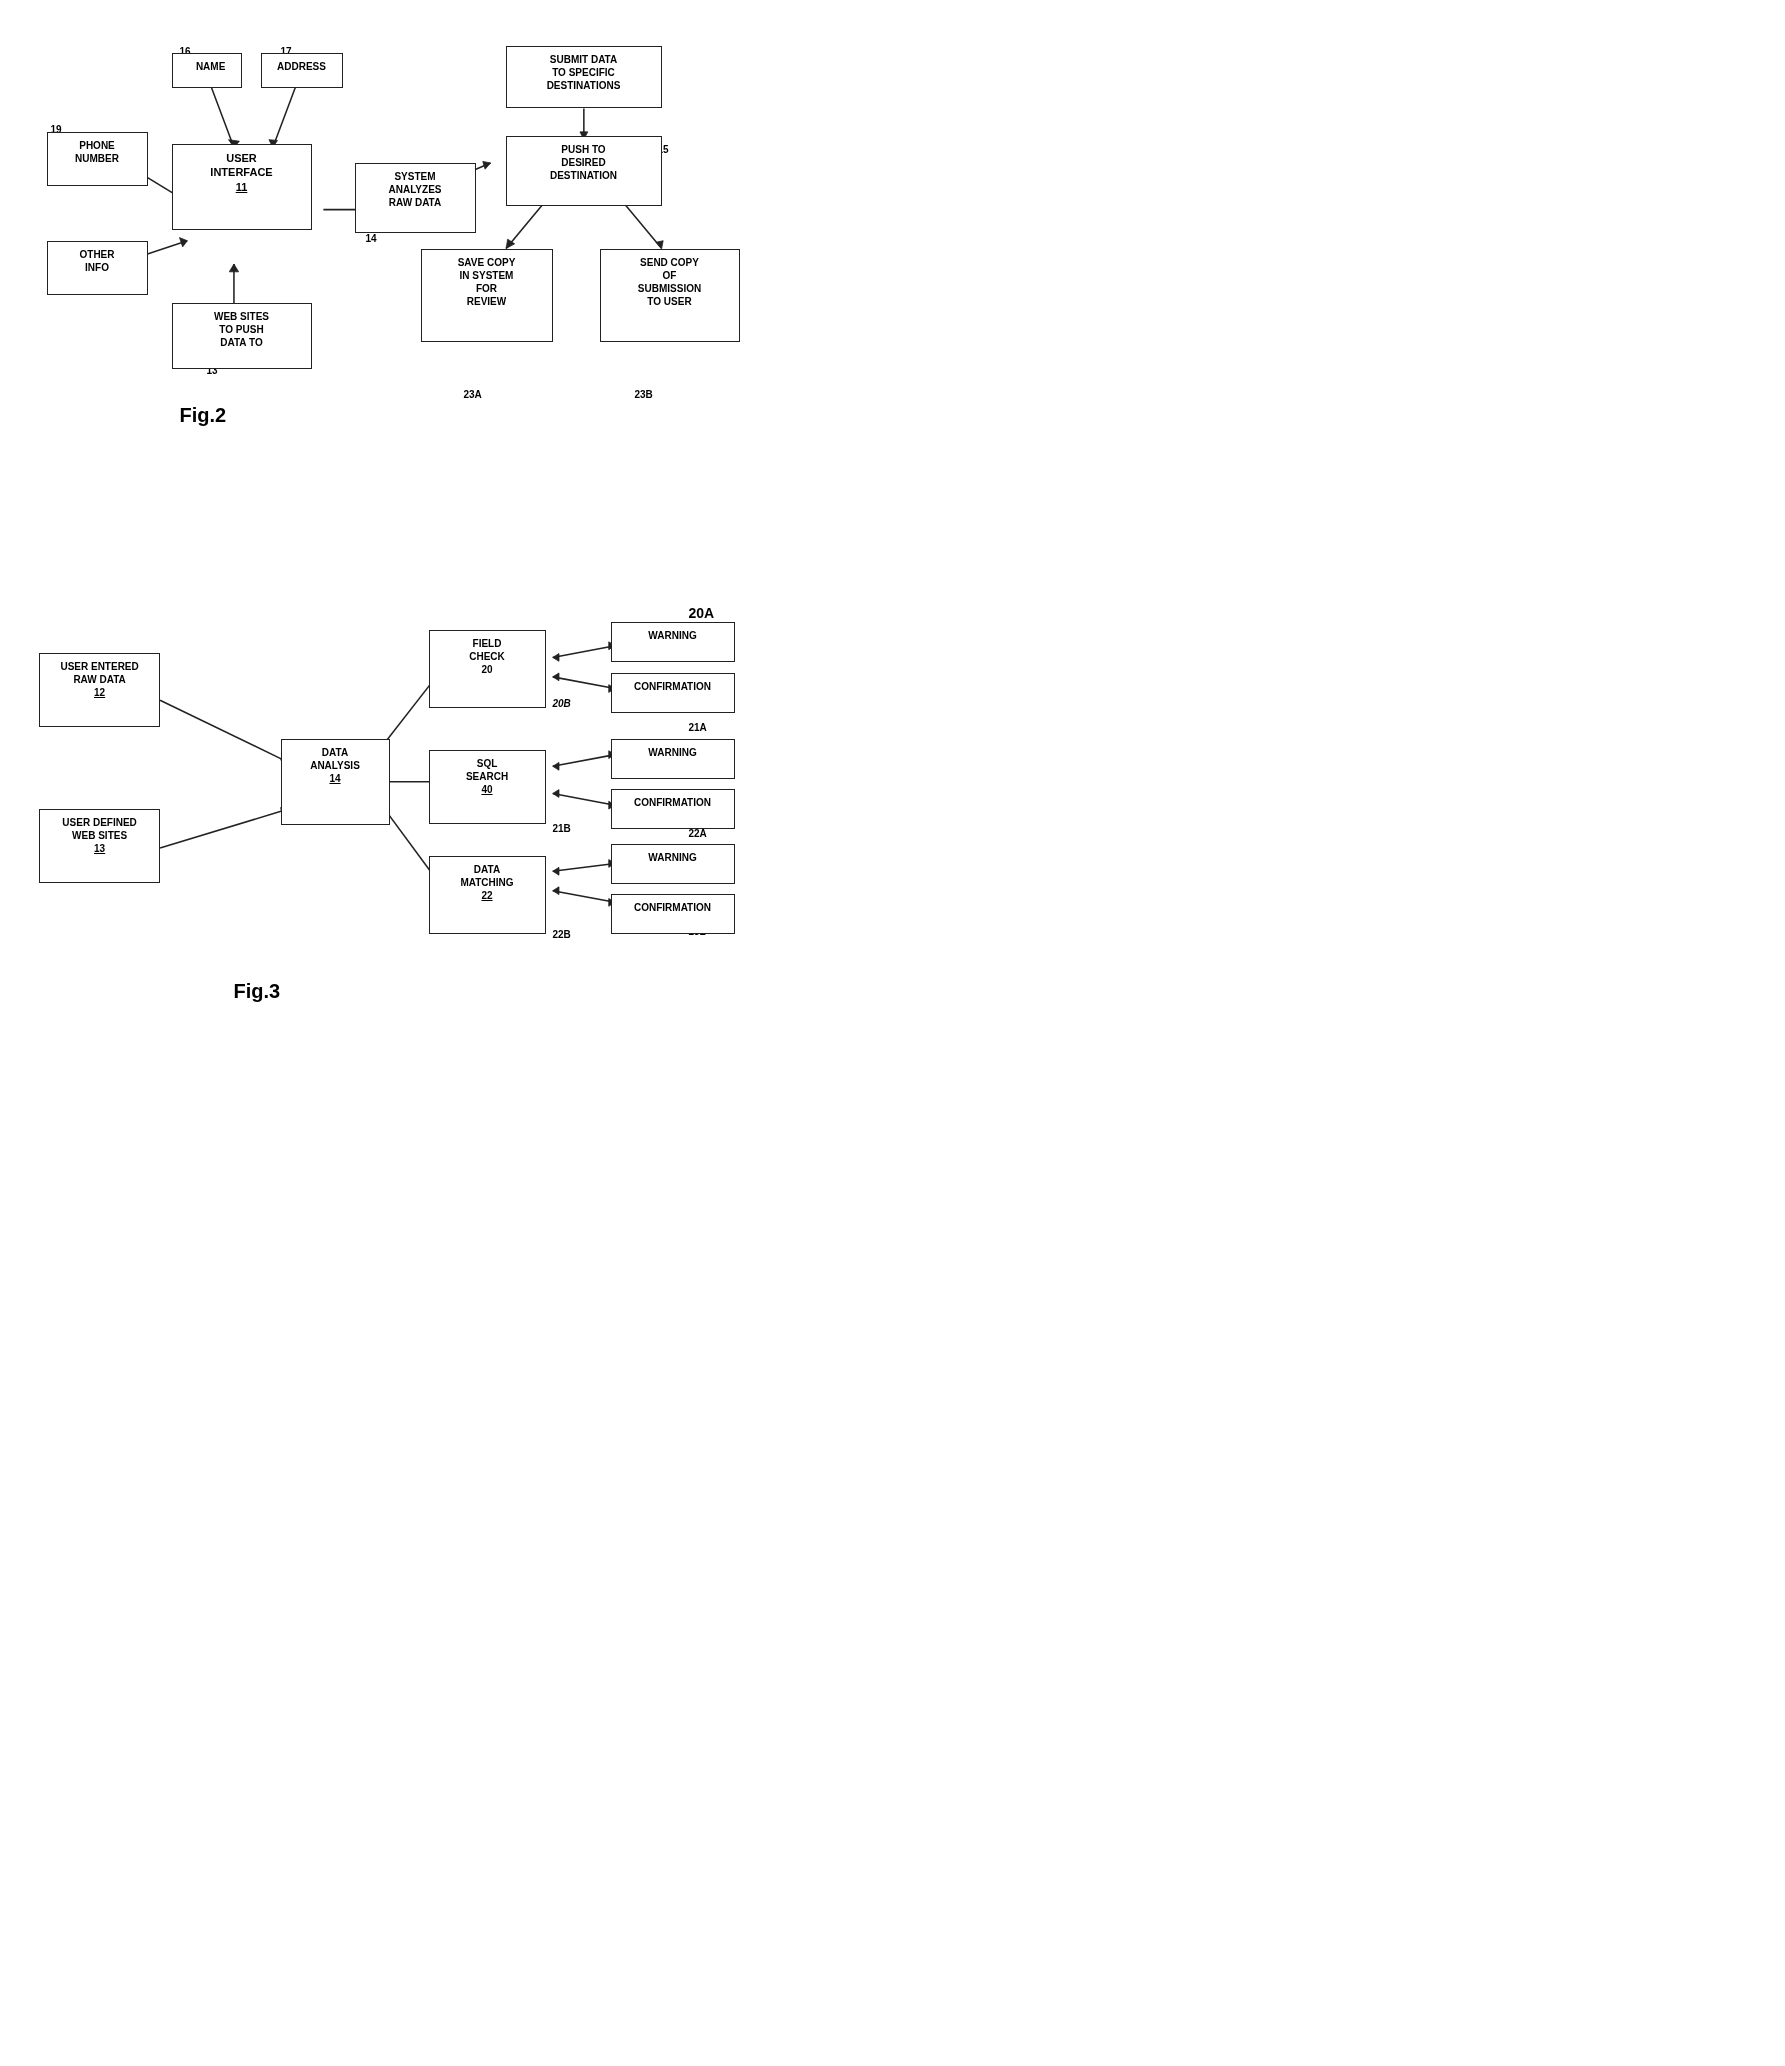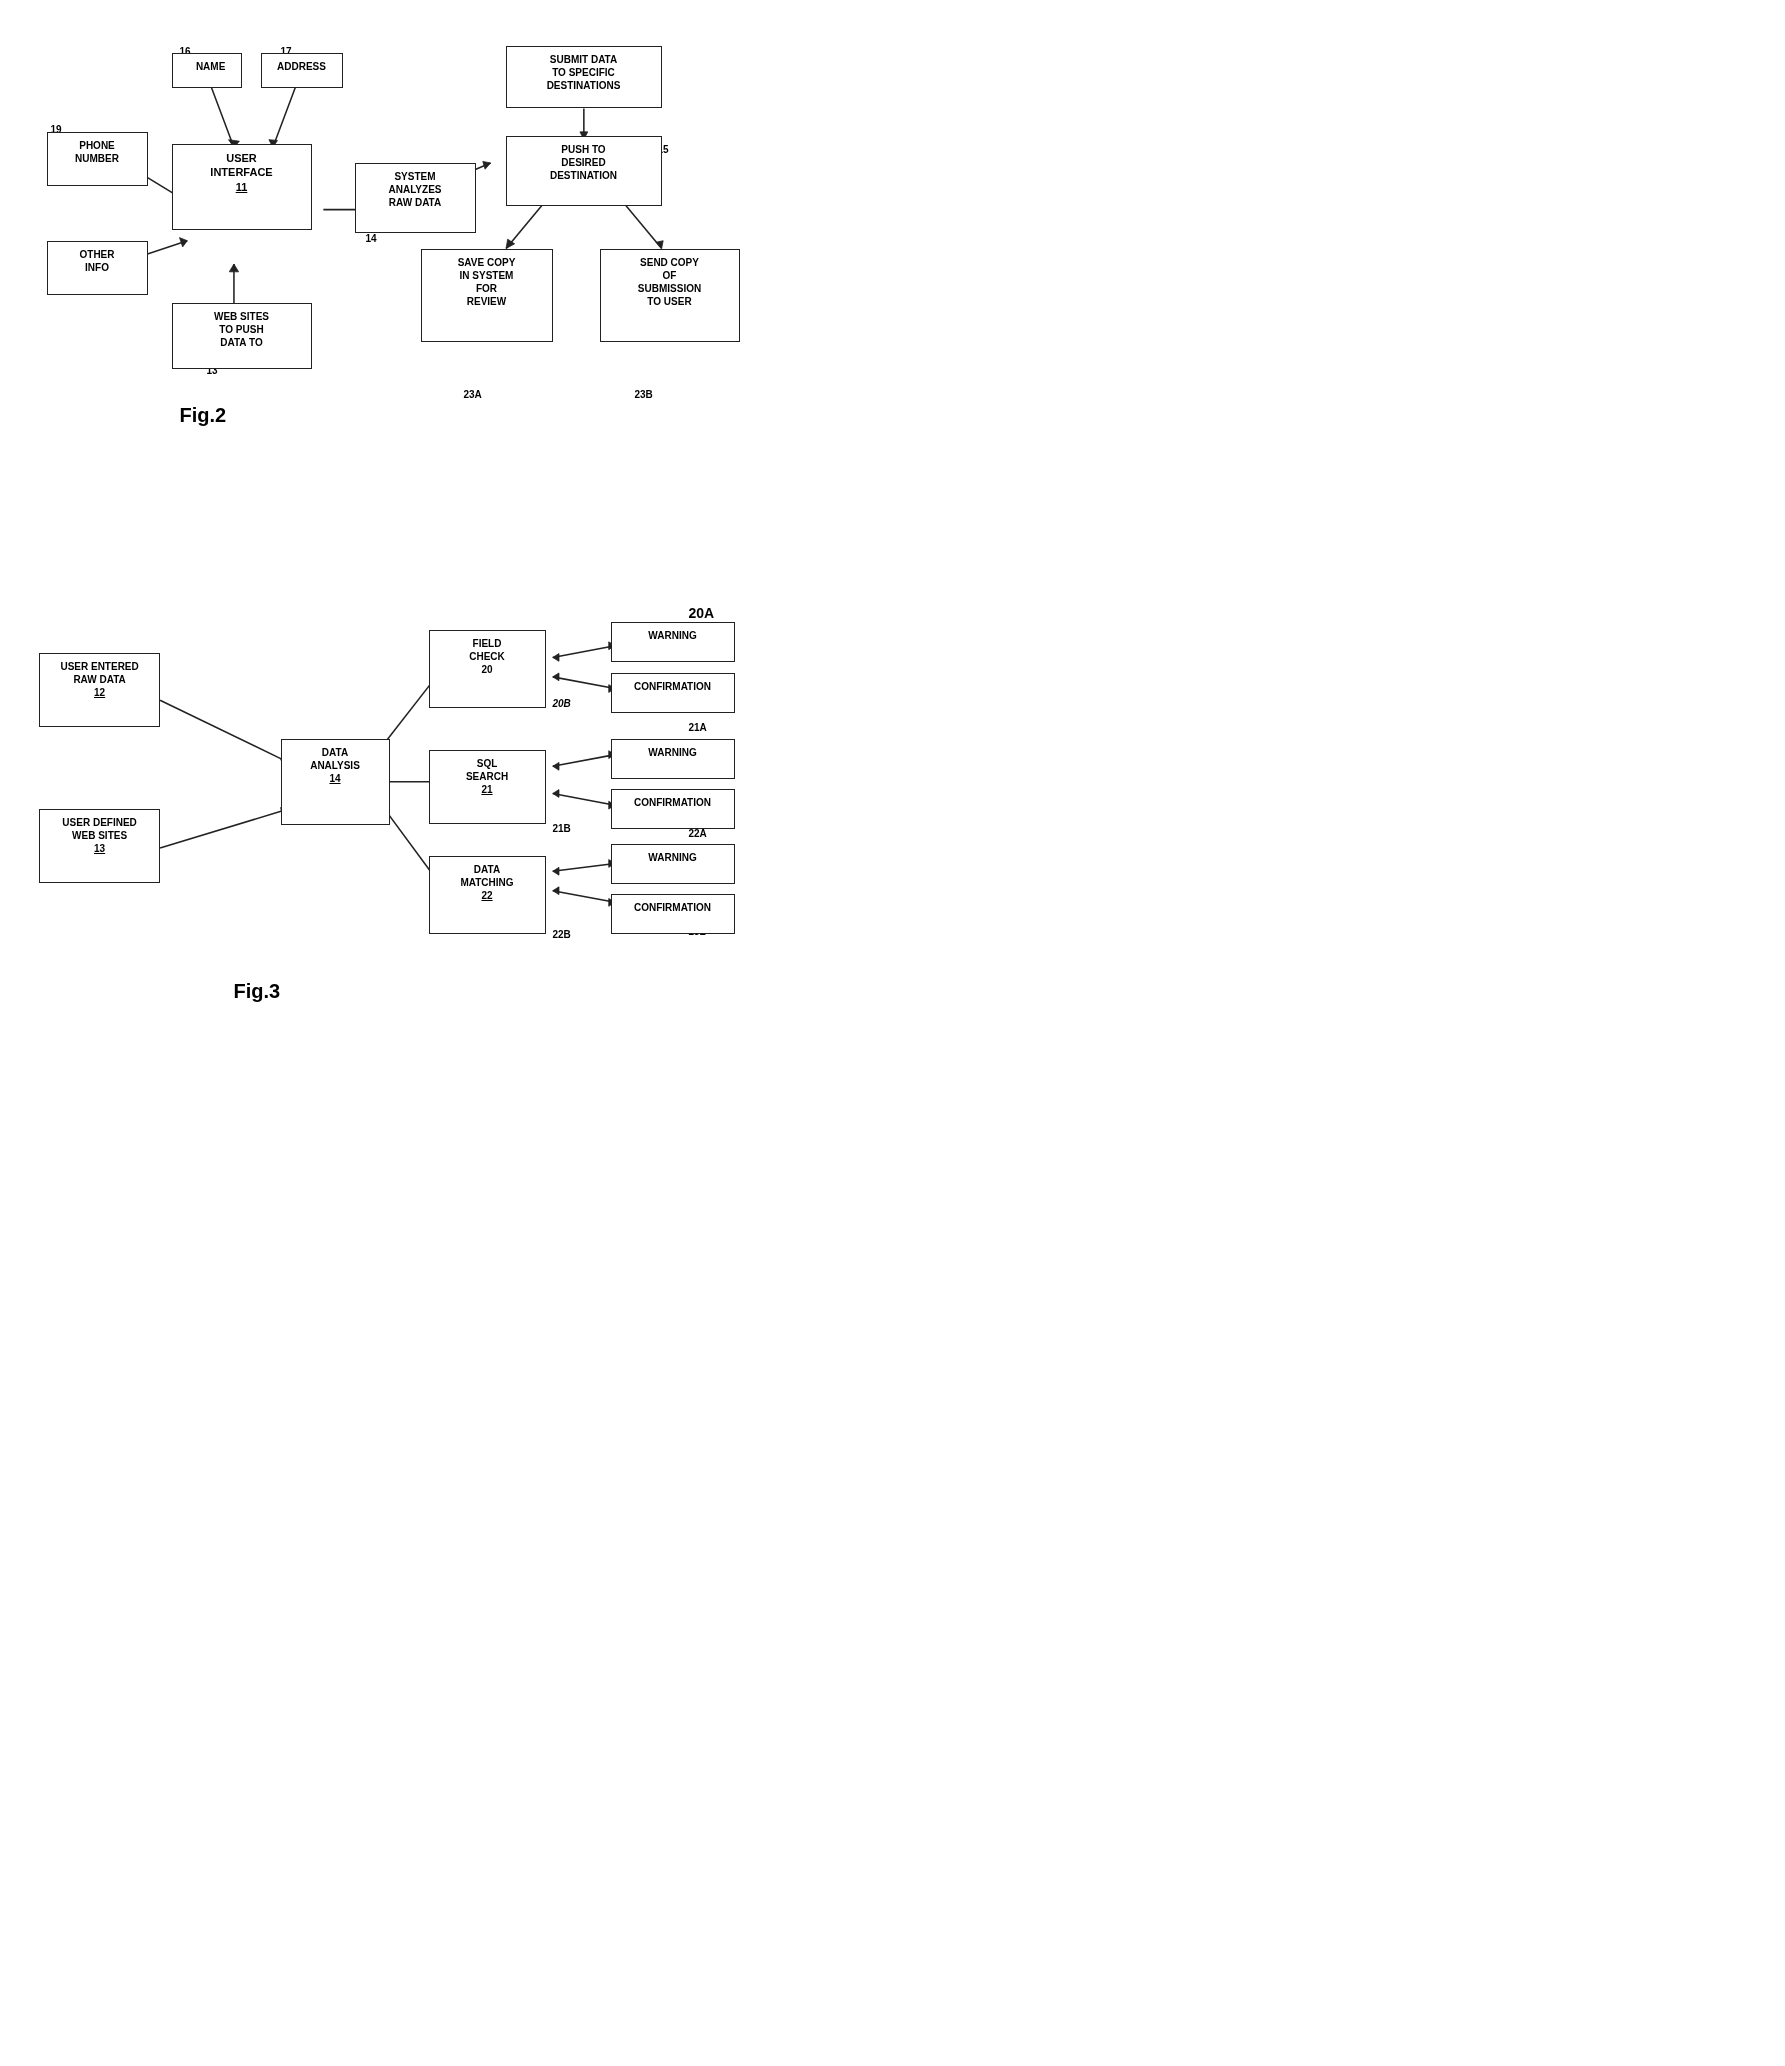--- a/index.html
+++ b/index.html
@@ -199,21 +199,21 @@
     <span style="position:absolute;left:665px;top:405px;font-size:10px;font-weight:bold;">23B</span>
 
     <div class="box" style="left:15.6px;top:132px;width:121px;height:74px;">USER ENTERED<br>RAW DATA<br><span style="text-decoration:underline;">12</span></div>
 
     <div class="box" style="left:15.6px;top:288px;width:121px;height:74px;">USER DEFINED<br>WEB SITES<br><span style="text-decoration:underline;">13</span></div>
 
     <div class="box" style="left:257px;top:218px;width:109px;height:86px;">DATA<br>ANALYSIS<br><span style="text-decoration:underline;">14</span></div>
 
     <div class="box" style="left:405px;top:109px;width:117px;height:78px;">FIELD<br>CHECK<br><span style="text-align:center;">20</span></div>
 
-    <div class="box" style="left:405px;top:229px;width:117px;height:74px;">SQL<br>SEARCH<br><span style="text-decoration:underline;">21</span></div>
+    <div class="box" style="left:405px;top:229px;width:117px;height:74px;">SQL<br>SEARCH<br><span style="text-decoration:underline;">40</span></div>
 
     <div class="box" style="left:405px;top:335px;width:117px;height:78px;">DATA<br>MATCHING<br><span style="text-decoration:underline;">22</span></div>
 
     <div class="box" style="left:587px;top:101px;width:124px;height:40px;">WARNING</div>
 
     <div class="box" style="left:587px;top:152px;width:124px;height:40px;">CONFIRMATION</div>
 
     <div class="box" style="left:587px;top:218px;width:124px;height:40px;">WARNING</div>
 
     <div class="box" style="left:587px;top:268px;width:124px;height:40px;">CONFIRMATION</div>

